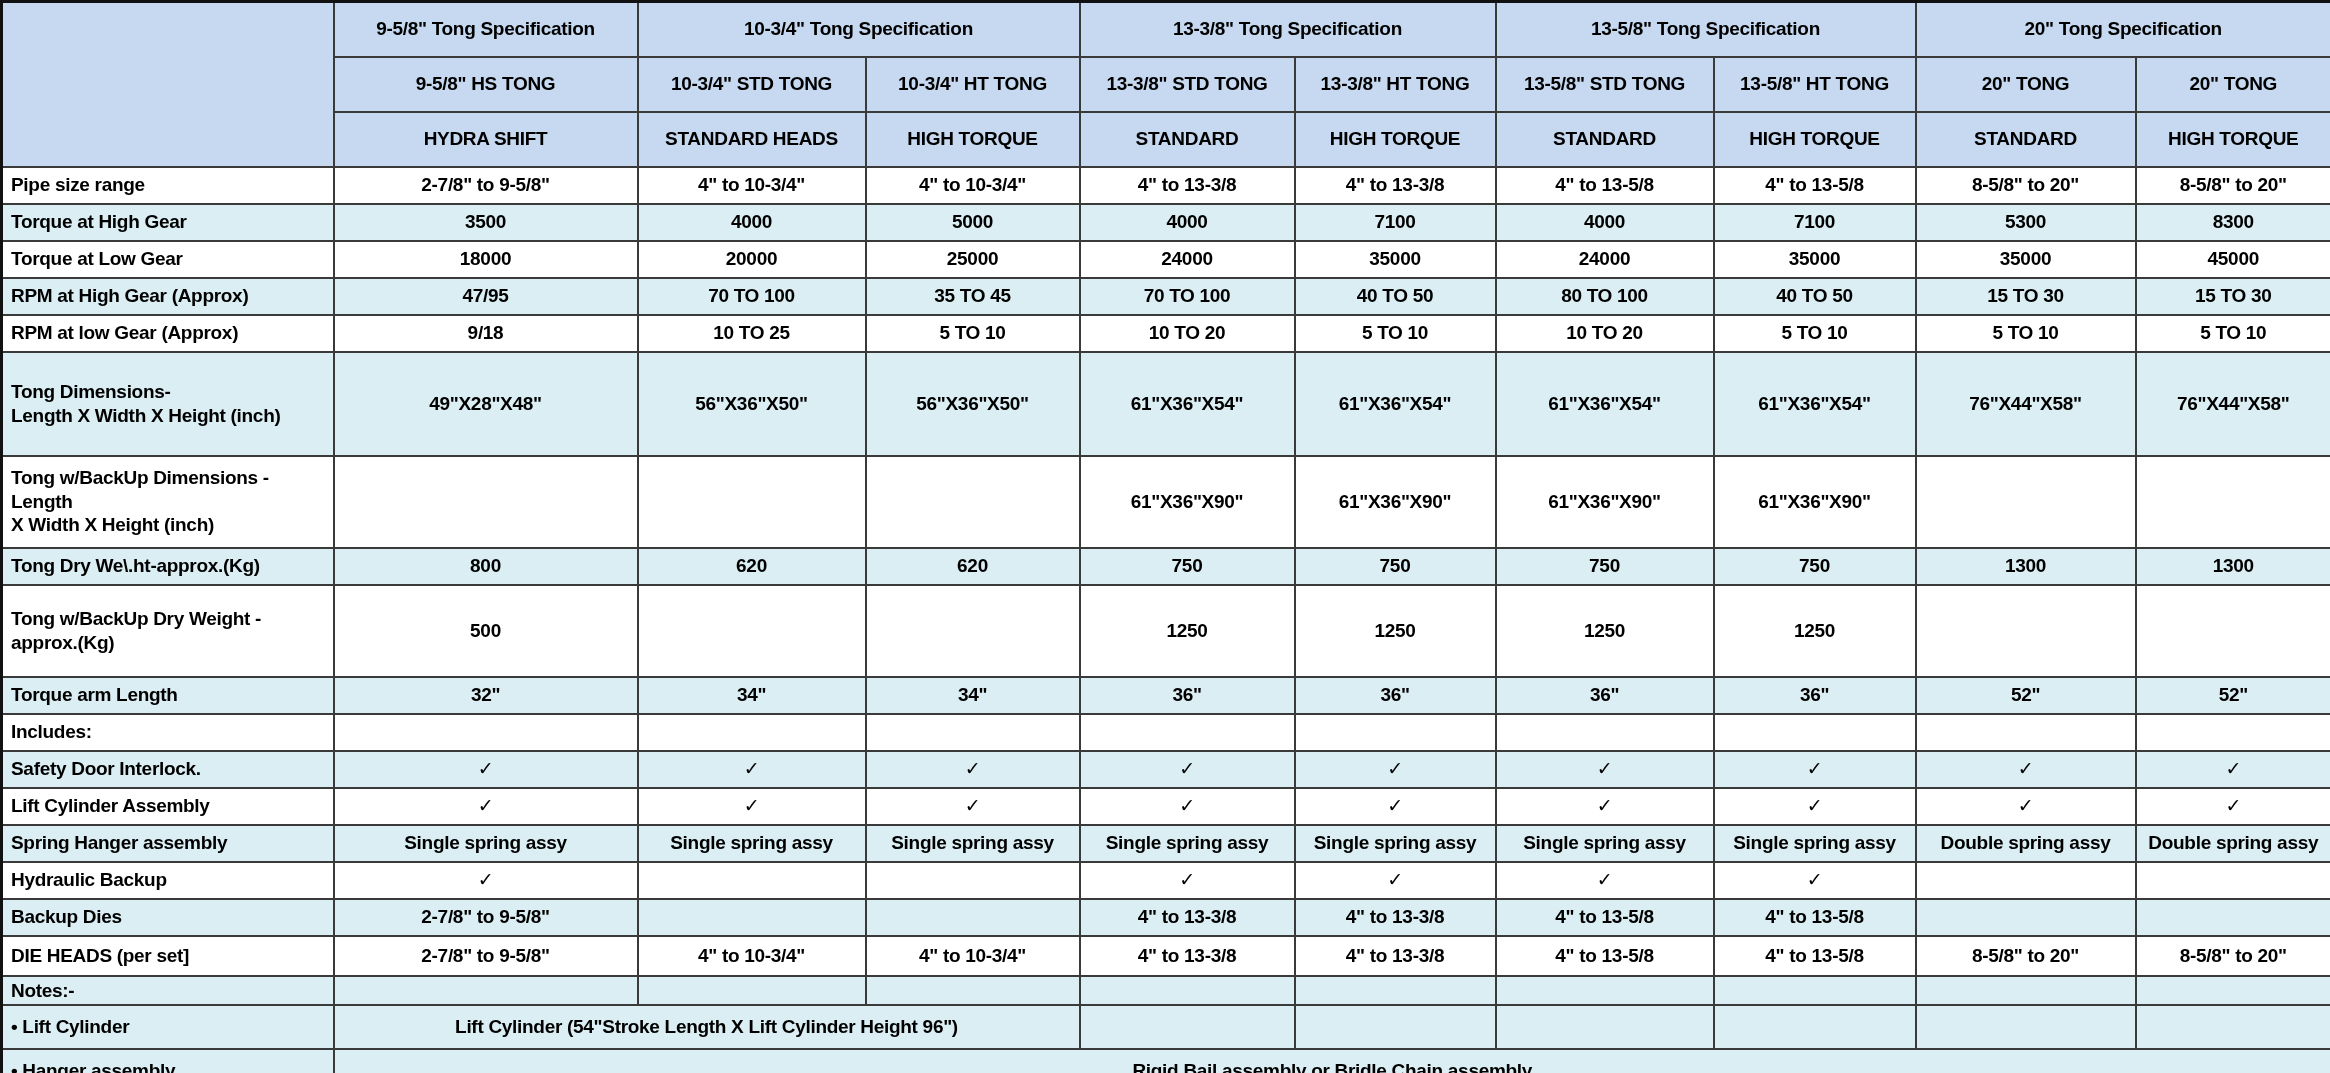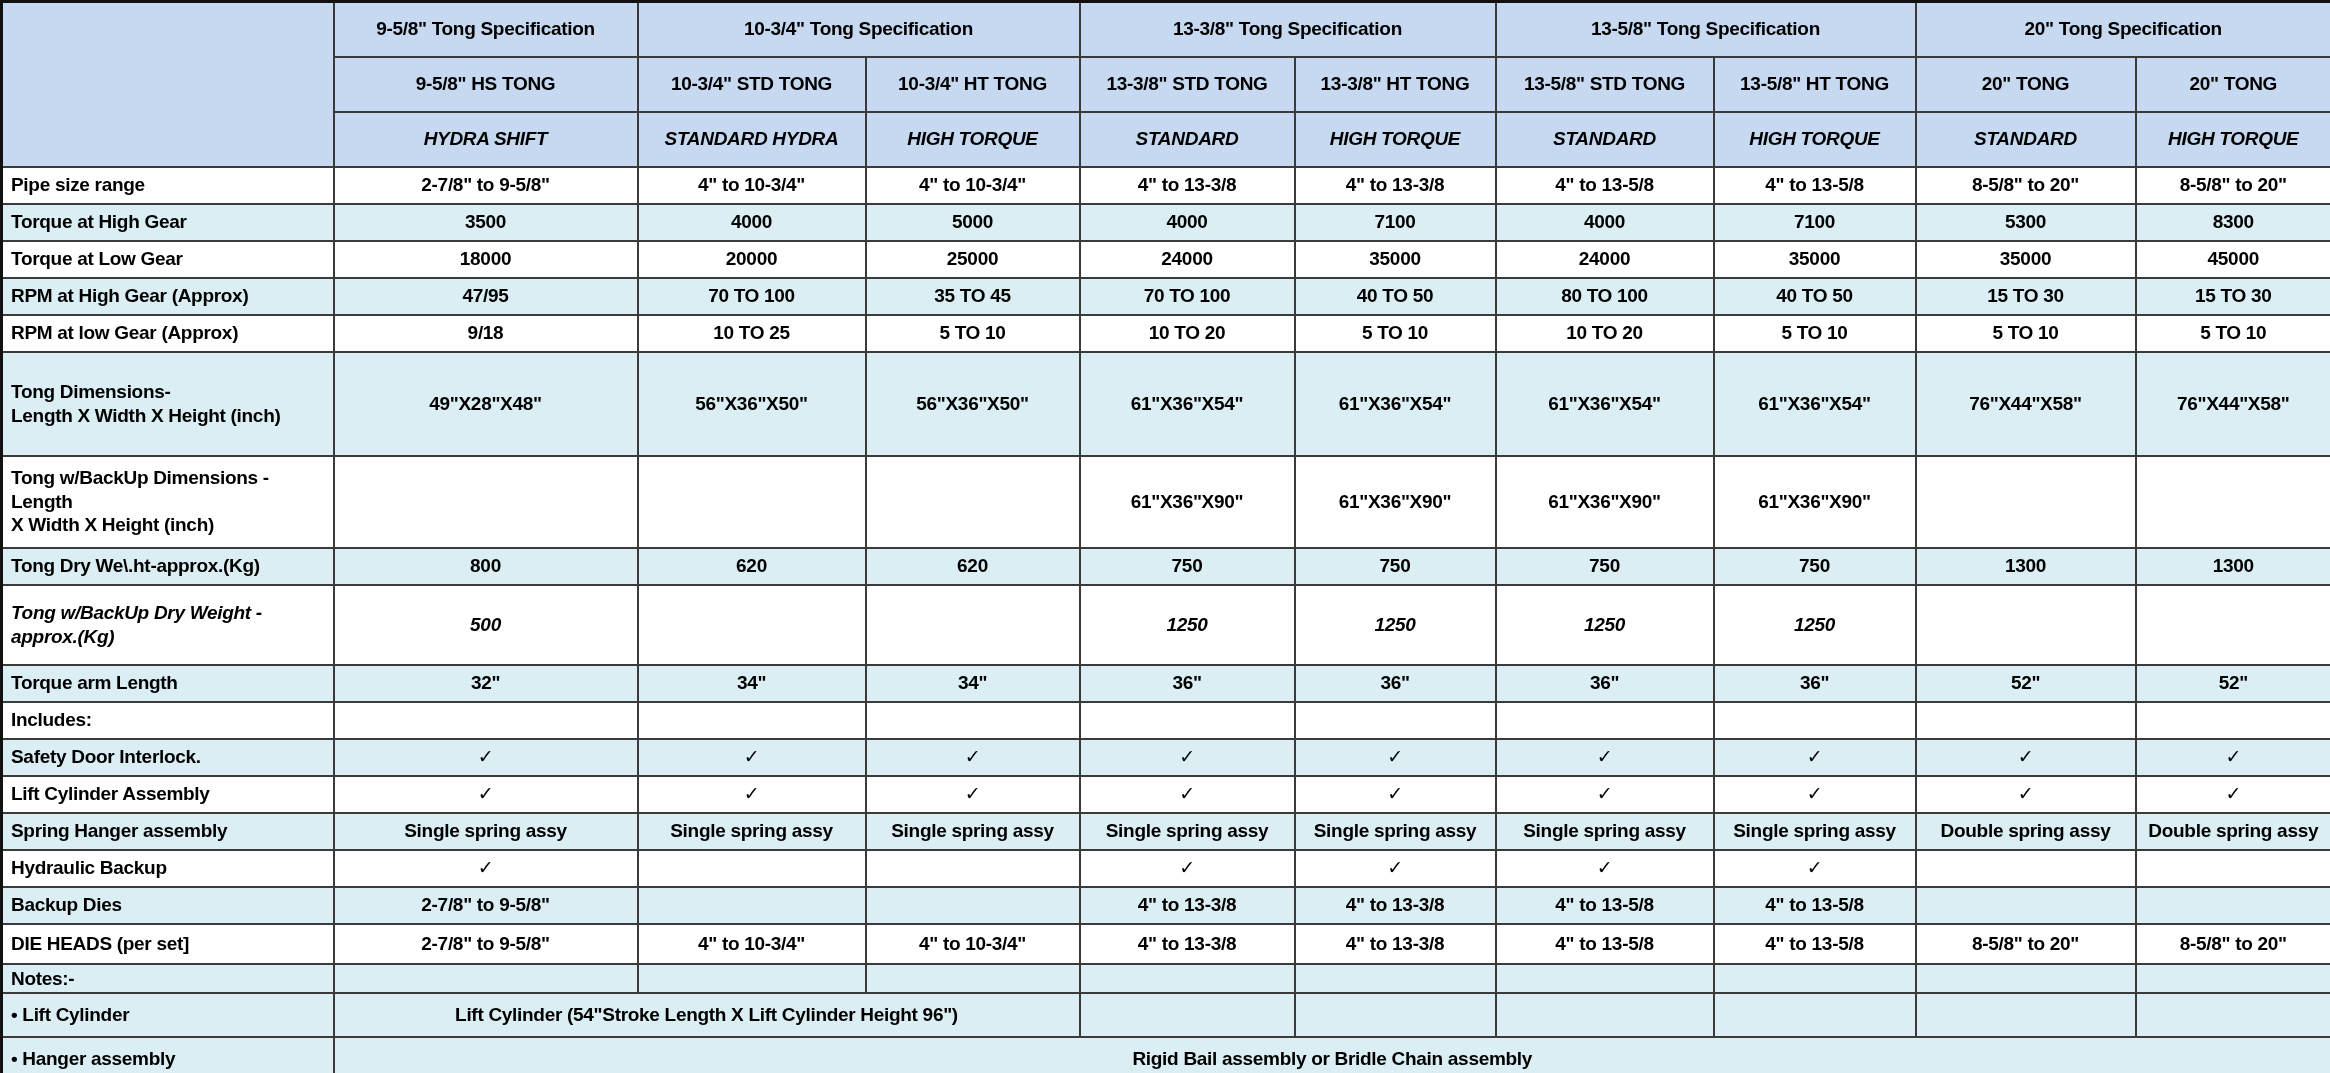--- a/index.html
+++ b/index.html
@@ -21,34 +21,34 @@
     overflow: hidden;
     font-weight: 700;
     font-size: 19px;
     letter-spacing: -0.3px;
     line-height: 1.25;
   }
   thead th { background: #c6d9f0; }
   thead tr { height: 55px; }
   thead .h1 { font-size: 20px; }
   thead .h2 { font-size: 19px; }
-  thead .h3 { font-size: 19px; font-style: italic; }
+  thead .h3 { font-size: 19px; }
   tbody tr { height: 37px; background: #c2410c; }
   tbody tr.shaded th, tbody tr.shaded td { background: #daeef3; }
   tbody tr:not(.shaded) th, tbody tr:not(.shaded) td { background: #ffffff; }
   tbody th.rowlabel {
     text-align: left;
     white-space: pre-line;
     padding-left: 8px;
     font-size: 19px;
   }
   
   tbody tr:nth-child(6)  { height: 104px; }
   tbody tr:nth-child(7)  { height: 92px; }
-  tbody tr:nth-child(9)  { height: 80px; font-style: italic; }
+  tbody tr:nth-child(9)  { height: 92px; }
   tbody tr:nth-child(17) { height: 40px; margin-top: 19px; }
   tbody tr:nth-child(18) { height: 28px; }
   tbody tr:nth-child(19) { height: 44px; }
   tbody tr:nth-child(20) { height: 44px; }
 </style>
 </head>
 <body>
 
 <div class="wrap">
   <table class="spec">
@@ -79,21 +79,21 @@
           <th class="h2">10-3/4" HT TONG</th>
           <th class="h2">13-3/8" STD TONG</th>
           <th class="h2">13-3/8" HT TONG</th>
           <th class="h2">13-5/8" STD TONG</th>
           <th class="h2">13-5/8" HT TONG</th>
           <th class="h2">20" TONG</th>
           <th class="h2">20" TONG</th>
         </tr>
         <tr>
           <th class="h3">HYDRA SHIFT</th>
-          <th class="h3">STANDARD HYDRA</th>
+          <th class="h3">STANDARD HEADS</th>
           <th class="h3">HIGH TORQUE</th>
           <th class="h3">STANDARD</th>
           <th class="h3">HIGH TORQUE</th>
           <th class="h3">STANDARD</th>
           <th class="h3">HIGH TORQUE</th>
           <th class="h3">STANDARD</th>
           <th class="h3">HIGH TORQUE</th>
         </tr>
       </thead>
     <tbody>

